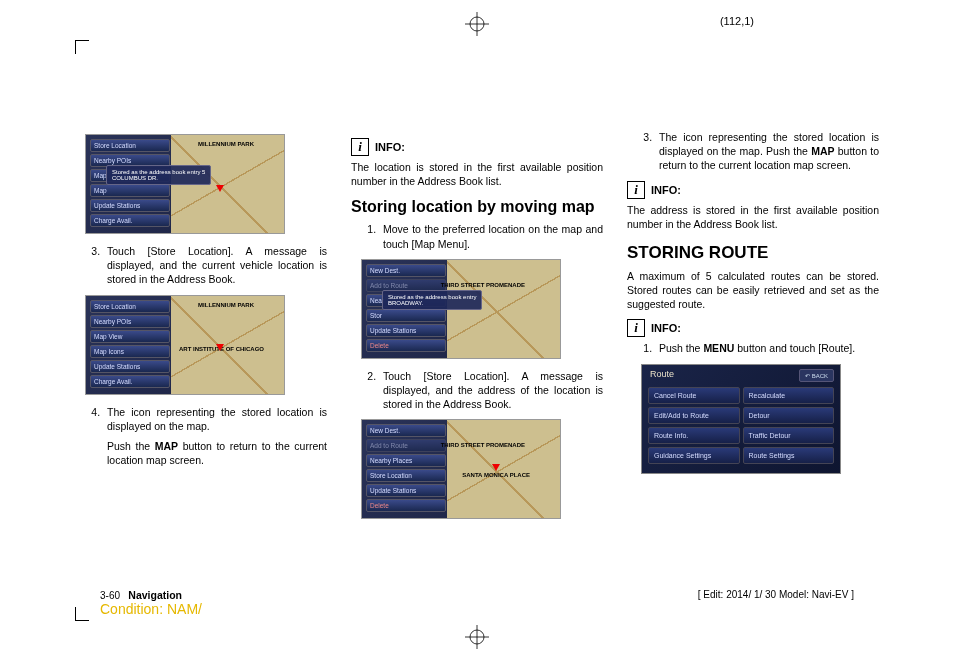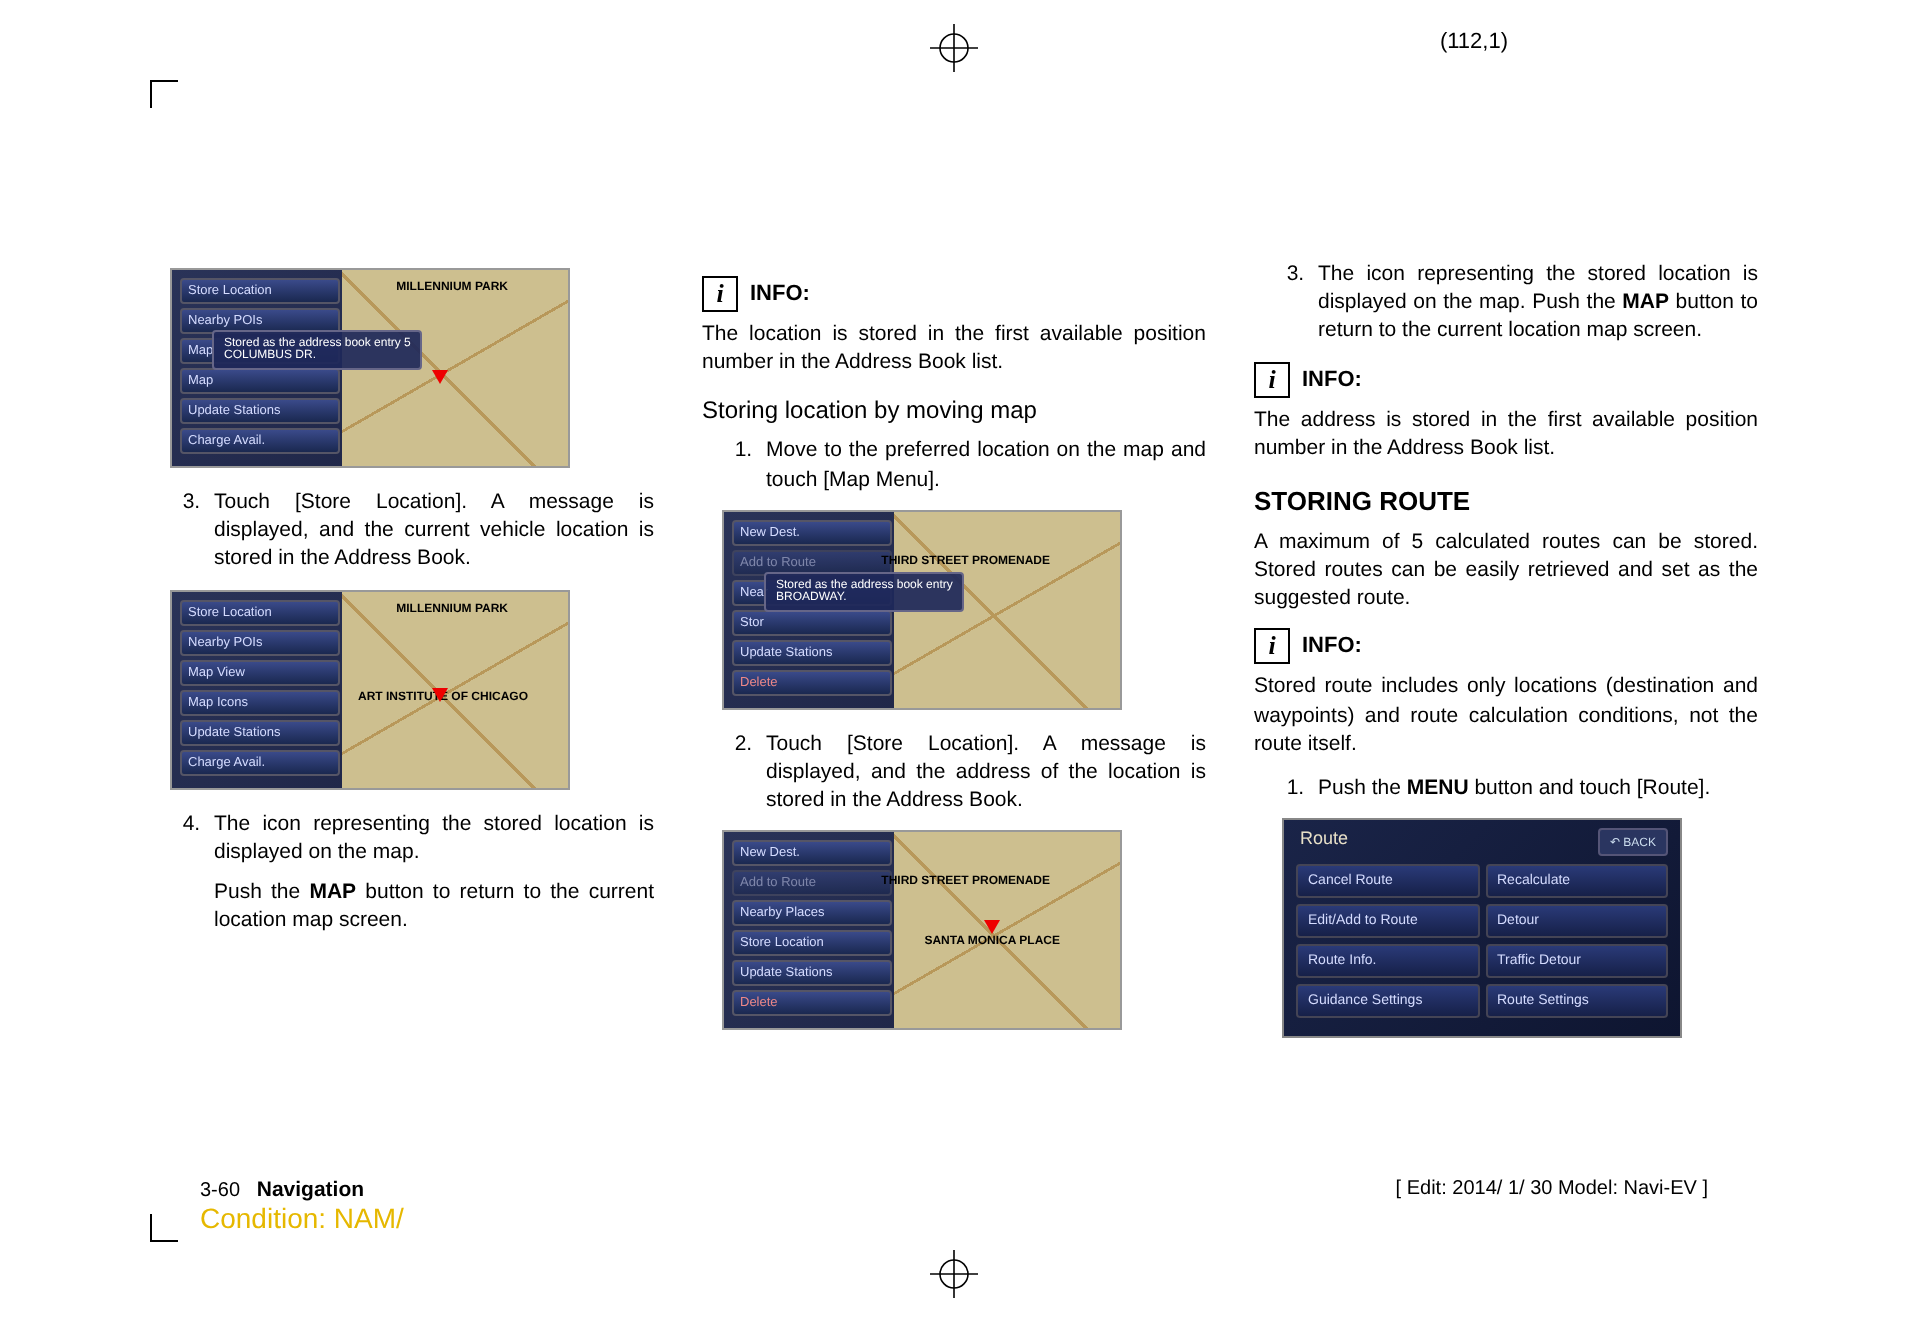--- a/index.html
+++ b/index.html
@@ -67,22 +67,22 @@
   }
   .ss-label { position:absolute; color:#000; font-size:6px; font-weight:bold; z-index:2;}
   .ss-marker{position:absolute;width:0;height:0;border-left:4px solid transparent;border-right:4px solid transparent;border-top:7px solid #e00;z-index:3;}
   .ol { list-style: decimal; padding-left: 0; margin-left:0;}
   .ol li { margin-bottom: 8px; line-height:1.35; text-align:justify; margin-left: 28px; padding-left: 4px;}
   .ol li::marker { font-size:10.5px; }
   .para { text-align:justify; line-height:1.35; margin-bottom:8px; }
   .info-row { display:flex; align-items:center; gap:6px; margin:8px 0 4px 0;}
   .info-icon { width:18px; height:18px; border:1.5px solid #000; display:inline-flex; align-items:center; justify-content:center; font-family: Georgia, serif; font-weight:bold; font-size:13px; font-style:italic;}
   .info-label { font-weight:bold; font-size:11px;}
-  .h2 { font-weight:normal; font-size:12px; margin:10px 0 6px 0;}
-  .h1 { font-weight:bold; font-size:13px; margin:12px 0 6px 0;}
+  .h2 { font-weight:bold; font-size:16px; margin:10px 0 6px 0;}
+  .h1 { font-weight:bold; font-size:17px; margin:12px 0 6px 0;}
   .route-shot { width:200px; height:110px; background:linear-gradient(135deg,#1a2448 0%,#0e1530 100%); border:1px solid #888; margin:6px 0 0 14px; position:relative;}
   .route-title{position:absolute;top:4px;left:8px;color:#e8e0c8;font-size:9px;}
   .route-back{position:absolute;top:4px;right:6px;background:#2a3560;color:#cde;font-size:6px;padding:2px 5px;border-radius:2px;border:1px solid #557;}
   .route-grid{position:absolute;top:22px;left:6px;right:6px;display:grid;grid-template-columns:1fr 1fr;gap:3px;}
   .route-cell{background:linear-gradient(#2a3a78,#162048);color:#d5dcff;font-size:7px;padding:4px 5px;border:1px solid #445;border-radius:2px;}
   .footer { position:absolute; bottom:60px; left:100px; right:100px; display:flex; justify-content:space-between; font-size:10px;text-align:right;}
   .footer-left { font-weight:normal; }
   .footer-left b { font-weight:bold; font-size:10.5px;}
   .condition { position:absolute; bottom:44px; left:100px; color:#e6b800; font-size:14px;}
 </style>
@@ -227,21 +227,20 @@
       <span class="info-icon">i</span>
       <span class="info-label">INFO:</span>
     </div>
     <p class="para">The address is stored in the first available position number in the Address Book list.</p>
     <div class="h1">STORING ROUTE</div>
     <p class="para">A maximum of 5 calculated routes can be stored. Stored routes can be easily retrieved and set as the suggested route.</p>
     <div class="info-row">
       <span class="info-icon">i</span>
       <span class="info-label">INFO:</span>
     </div>
-    <p class="para">Stored route includes only locations (destination and waypoints) and route calculation conditions, not the route itself.</p>
     <ol class="ol">
       <li>
         <span>Push the </span><b>MENU</b><span> button and touch [Route].</span>
       </li>
     </ol>
     <div class="route-shot">
       <div class="route-title">Route</div>
       <div class="route-back">↶ BACK</div>
       <div class="route-grid">
         <div class="route-cell">Cancel Route</div>

